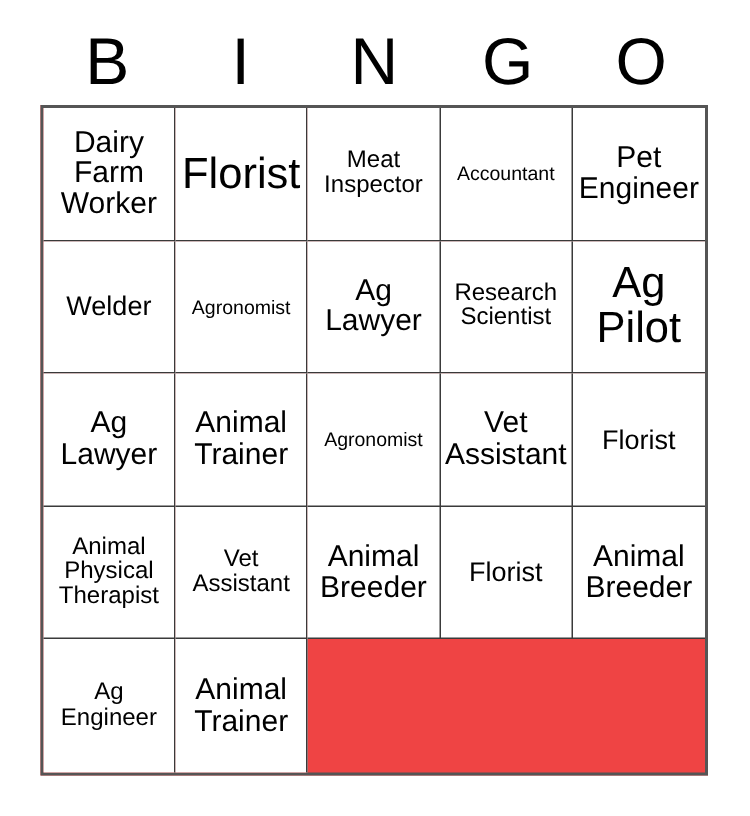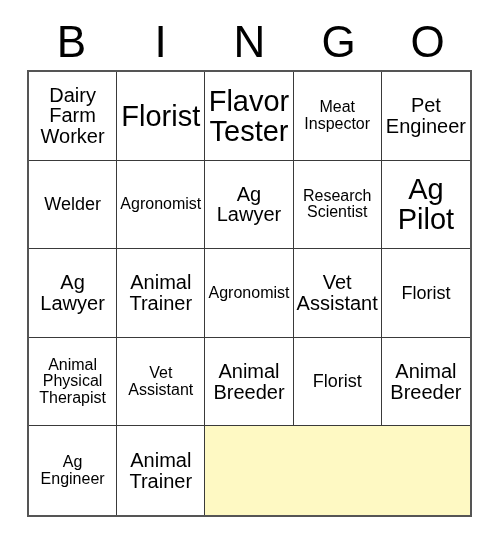--- a/index.html
+++ b/index.html
@@ -53,21 +53,21 @@
     width: 445px;
     height: 447px;
     box-sizing: border-box;
     border-top: 2px solid #555555;
     border-left: 2px solid #555555;
     border-right: 2px solid #555555;
     border-bottom: 2px solid #555555;
     display: grid;
     grid-template-columns: repeat(5, 1fr);
     grid-template-rows: repeat(5, 1fr);
-    background: #fef9c3;
+    background: #ef4444;
   }
 
   .bingo-cell {
     box-sizing: border-box;
     border-right: 1px solid #3a3a3a;
     border-bottom: 1px solid #3a3a3a;
     display: flex;
     align-items: center;
     justify-content: center;
     text-align: center;
@@ -86,21 +86,21 @@
     white-space: pre-line;
     word-break: normal;
   }
 
   
   .size-xl  { font-size: 29px; }
   .size-lg  { font-size: 18px; }
   .size-md  { font-size: 20px; }
   .size-sm  { font-size: 16px; }
   .size-xs  { font-size: 13px; }
-  .size-xxs { font-size: 16px; }
+  .size-xxs { font-size: 13px; }
 </style>
 </head>
 <body>
 
 <div id="bingo-card">
 
   <div id="bingo-header">
     <div class="header-letter">B</div>
     <div class="header-letter">I</div>
     <div class="header-letter">N</div>
@@ -111,26 +111,25 @@
   <div id="bingo-grid">
       <div class="bingo-cell">
         <span class="cell-text size-md">Dairy
 Farm
 Worker</span>
       </div>
       <div class="bingo-cell">
         <span class="cell-text size-xl">Florist</span>
       </div>
       <div class="bingo-cell">
-        <span class="cell-text size-xl">Flavor
-Tester</span>
+        <span class="cell-text size-sm">Meat
+Inspector</span>
       </div>
       <div class="bingo-cell">
-        <span class="cell-text size-sm">Meat
-Inspector</span>
+        <span class="cell-text size-xs">Accountant</span>
       </div>
       <div class="bingo-cell">
         <span class="cell-text size-md">Pet
 Engineer</span>
       </div>
       <div class="bingo-cell">
         <span class="cell-text size-lg">Welder</span>
       </div>
       <div class="bingo-cell">
         <span class="cell-text size-xxs">Agronomist</span>

